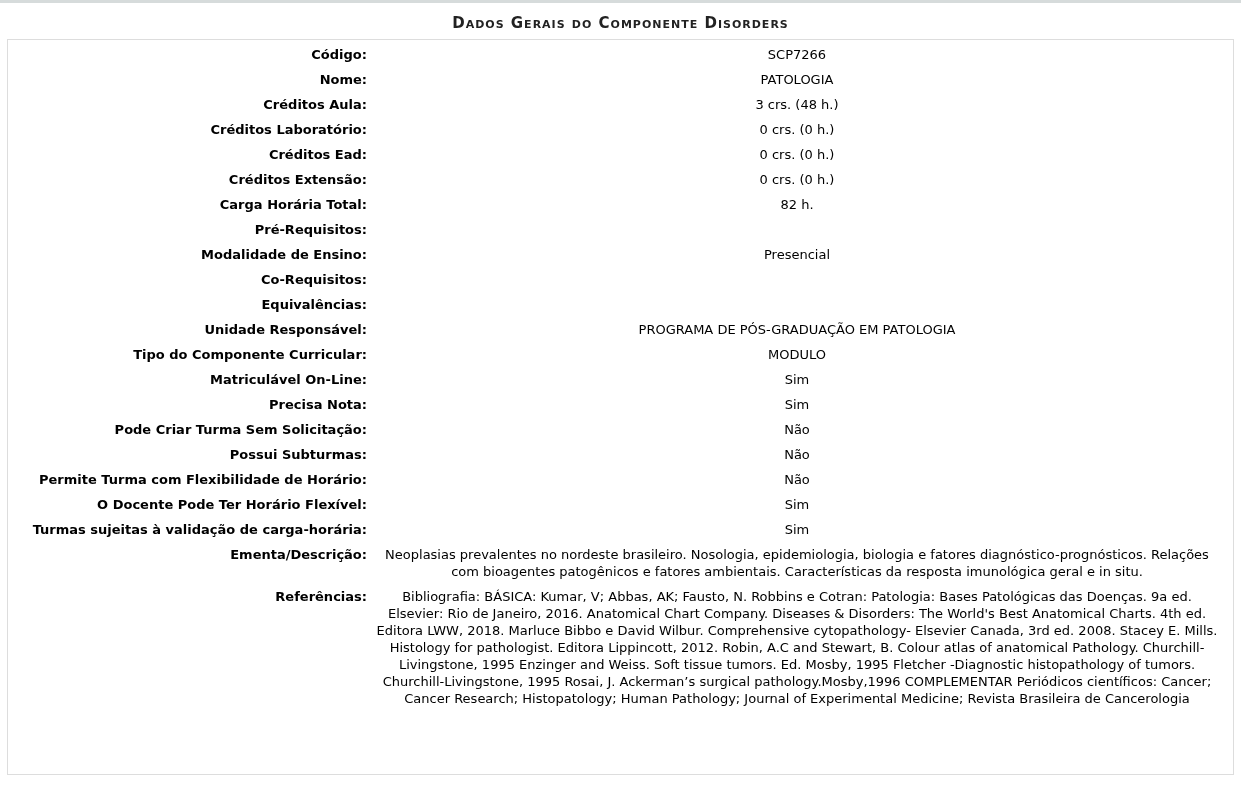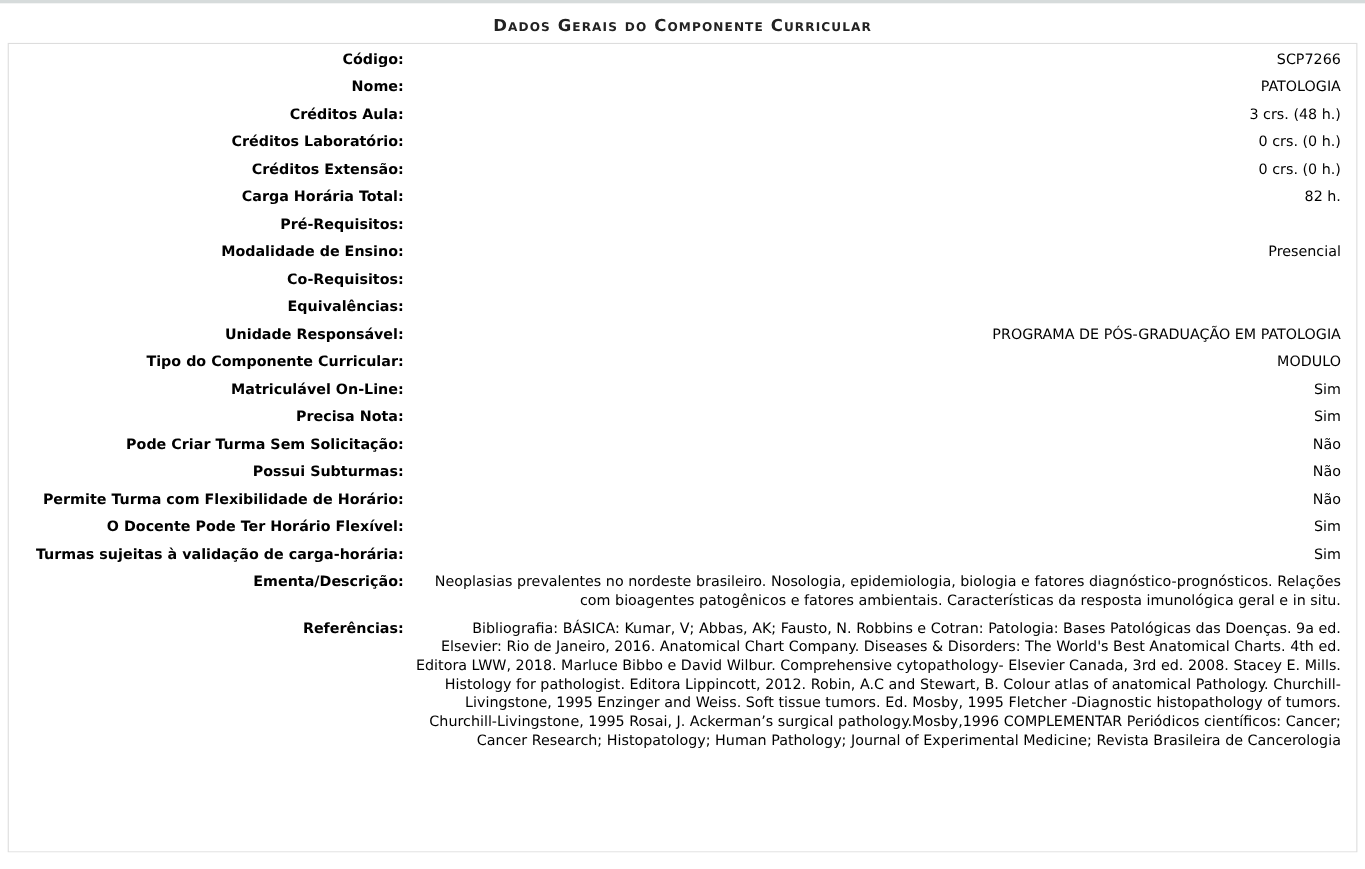--- a/index.html
+++ b/index.html
@@ -39,32 +39,32 @@
   table.details th {
     width: 363px;
     text-align: right;
     vertical-align: top;
     font-weight: bold;
     padding: 4px 4px 4px 2px;
     line-height: 17px;
     white-space: nowrap;
   }
   table.details td {
-    text-align: right;
+    text-align: center;
     vertical-align: top;
     padding: 4px 14px 4px 4px;
     line-height: 17px;
   }
 </style>
 </head>
 <body>
 
 <div class="top-divider"></div>
 
-<h1 class="page-title">Dados Gerais do Componente Curricular</h1>
+<h1 class="page-title">Dados Gerais do Componente Disorders</h1>
 
 <div class="content-box">
   <table class="details">
     <tbody id="fields-body">
   <tr>
     <th>Código:</th>
     <td>SCP7266</td>
   </tr>
 
   <tr>
@@ -76,20 +76,24 @@
     <th>Créditos Aula:</th>
     <td>3 crs. (48 h.)</td>
   </tr>
 
   <tr>
     <th>Créditos Laboratório:</th>
     <td>0 crs. (0 h.)</td>
   </tr>
 
 
+  <tr>
+    <th>Créditos Ead:</th>
+    <td>0 crs. (0 h.)</td>
+  </tr>
 
   <tr>
     <th>Créditos Extensão:</th>
     <td>0 crs. (0 h.)</td>
   </tr>
 
   <tr>
     <th>Carga Horária Total:</th>
     <td>82 h.</td>
   </tr>

